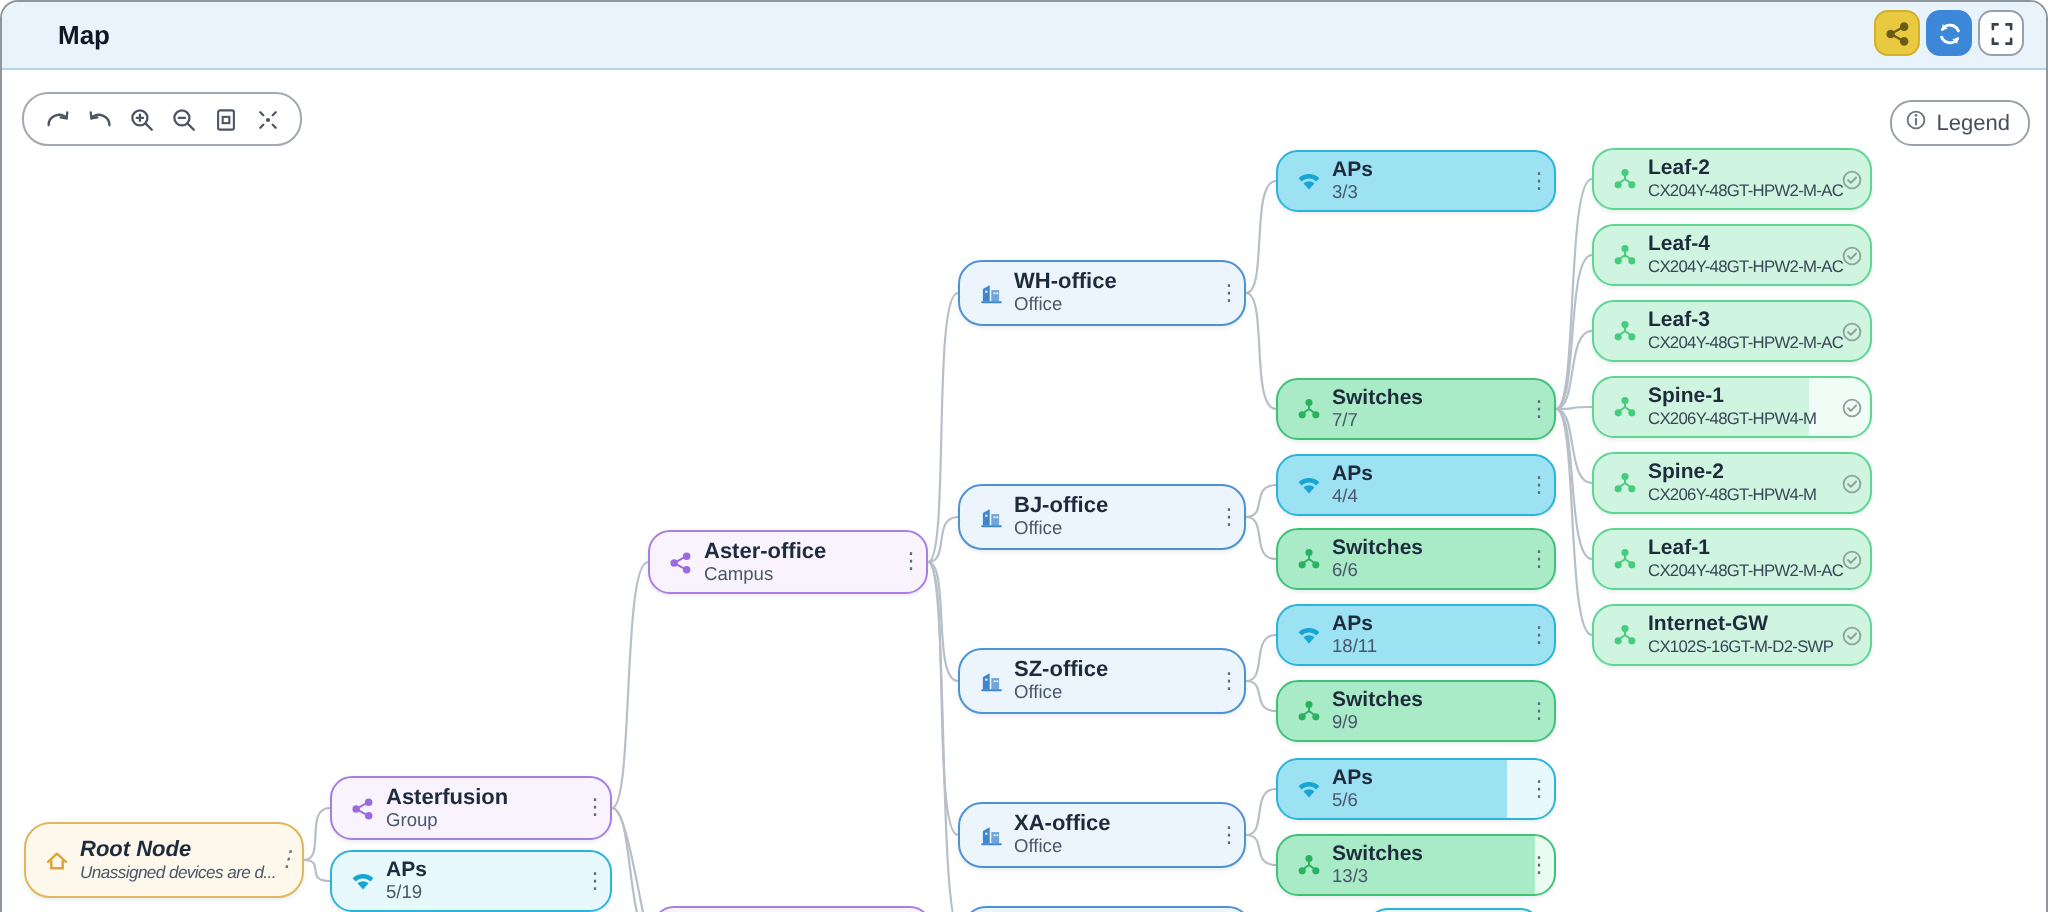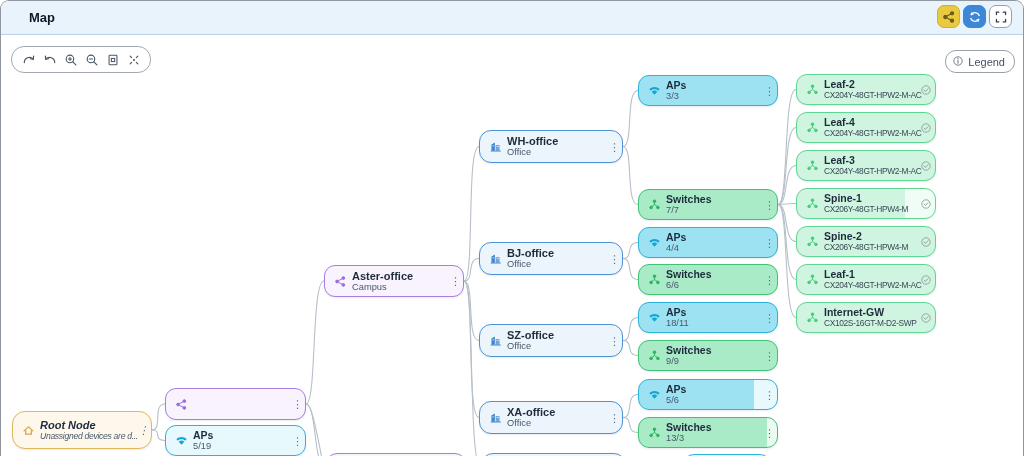--- a/index.html
+++ b/index.html
@@ -110,20 +110,24 @@
           <span class="n-icon">
             <svg viewBox="0 0 16 16">
               <g stroke="#9a6ae0" stroke-width="1.2" fill="#9a6ae0">
                 <circle cx="11.5" cy="3.8" r="1.7"></circle>
                 <circle cx="3.8" cy="8" r="1.7"></circle>
                 <circle cx="11.5" cy="12.2" r="1.7"></circle>
                 <path d="M5.3 7.1 L10 4.6 M5.3 8.9 L10 11.4" fill="none"></path>
               </g>
             </svg>
           </span>
+          <div class="n-text">
+            <div class="n-title">Asterfusion</div>
+            <div class="n-sub">Group</div>
+          </div>
           <span class="n-menu">⋮</span>
         </div>
         <div class="node n-aps" style="left: 164px; top: 424px; width: 141px; height: 31px; background: linear-gradient(90deg, var(--fill) 0%, var(--empty) 0%);">
           <span class="n-icon">
             <svg viewBox="0 0 16 16">
               <g fill="#17a5d5">
                 <path d="M1.6 6.3 C5.1 2.9 10.9 2.9 14.4 6.3 L12.5 8.3 C9.9 5.9 6.1 5.9 3.5 8.3 Z"></path>
                 <path d="M4.6 9.4 C6.6 7.7 9.4 7.7 11.4 9.4 L8 13.2 Z"></path>
               </g>
             </svg>

